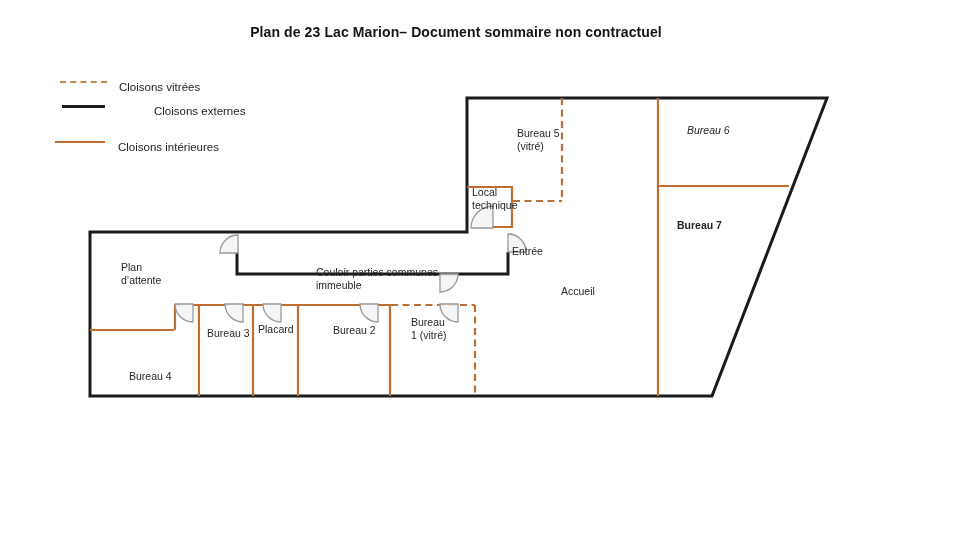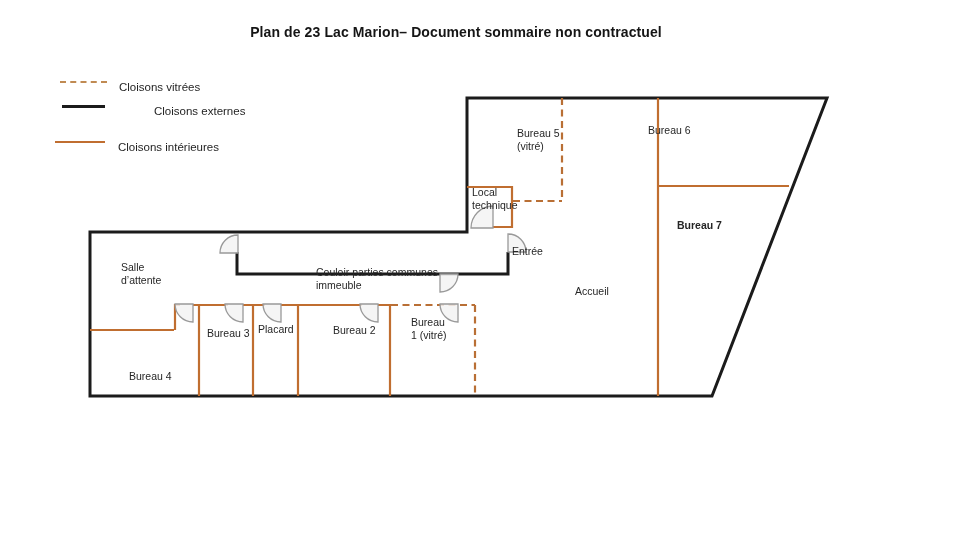--- a/index.html
+++ b/index.html
@@ -83,29 +83,29 @@
     <path class="door" d="M243,304 L225,304 A18,18 0 0 0 243,322 Z"></path>
     <path class="door" d="M281,304 L263,304 A18,18 0 0 0 281,322 Z"></path>
     <path class="door" d="M378,304 L360,304 A18,18 0 0 0 378,322 Z"></path>
     <path class="door" d="M458,304 L440,304 A18,18 0 0 0 458,322 Z"></path>
   </g>
 </svg>
 
 <div>
   <div class="room-label" style="left:472px;top:127px;margin-left:45px;">Bureau 5
 (vitré)</div>
-  <div class="room-label" style="left:648px;top:124px;">Bureau 6</div>
+  <div class="room-label" style="left:687px;top:124px;font-style:italic;">Bureau 6</div>
   <div class="room-label" style="left:677px;top:219px;font-weight:bold;">Bureau 7</div>
   <div class="room-label" style="left:472px;top:186px;">Local
 technique</div>
   <div class="room-label" style="left:512px;top:245px;">Entrée</div>
-  <div class="room-label" style="left:575px;top:285px;">Accueil</div>
+  <div class="room-label" style="left:561px;top:285px;">Accueil</div>
   <div class="room-label" style="left:316px;top:238px;margin-top:28px;">Couloir parties communes
 immeuble</div>
-  <div class="room-label" style="left:121px;top:261px;">Salle
+  <div class="room-label" style="left:121px;top:261px;">Plan
 d’attente</div>
   <div class="room-label" style="left:207px;top:327px;">Bureau 3</div>
   <div class="room-label" style="left:258px;top:323px;">Placard</div>
   <div class="room-label" style="left:317px;top:324px;padding-left:16px;">Bureau 2</div>
   <div class="room-label" style="left:411px;top:316px;">Bureau
 1 (vitré)</div>
   <div class="room-label" style="left:129px;top:370px;">Bureau 4</div>
 </div>
 
 </body></html>

